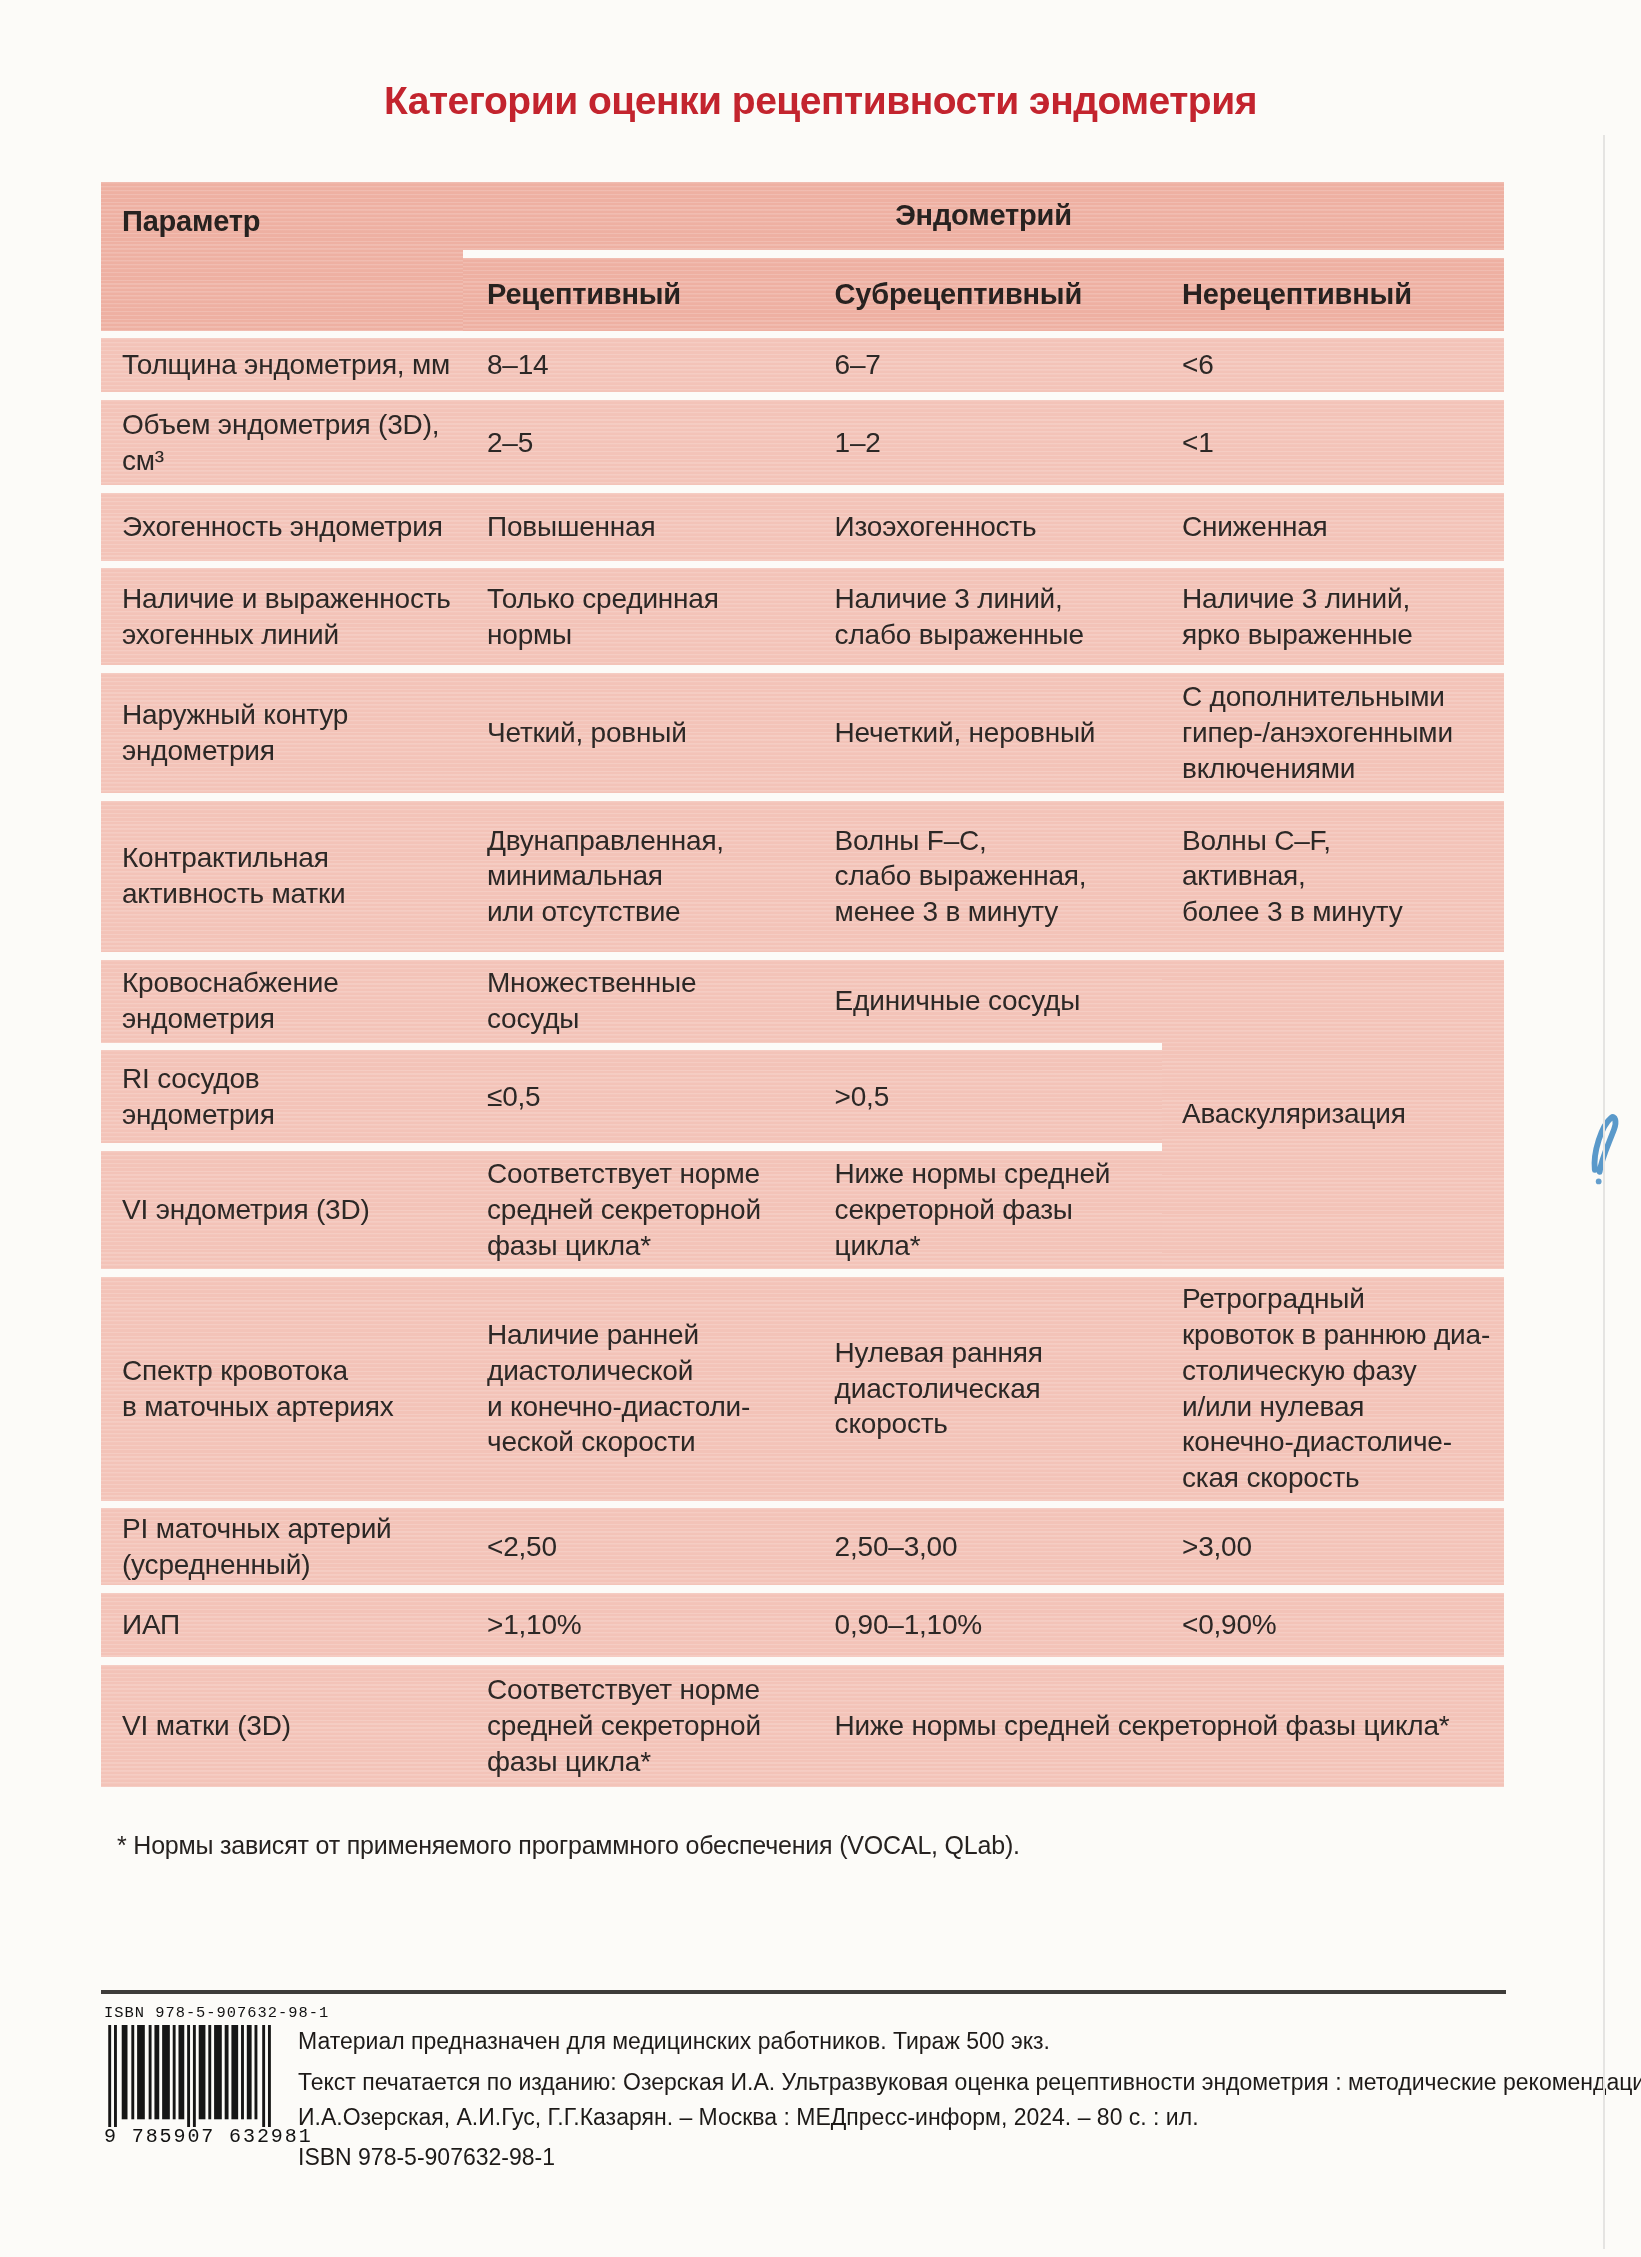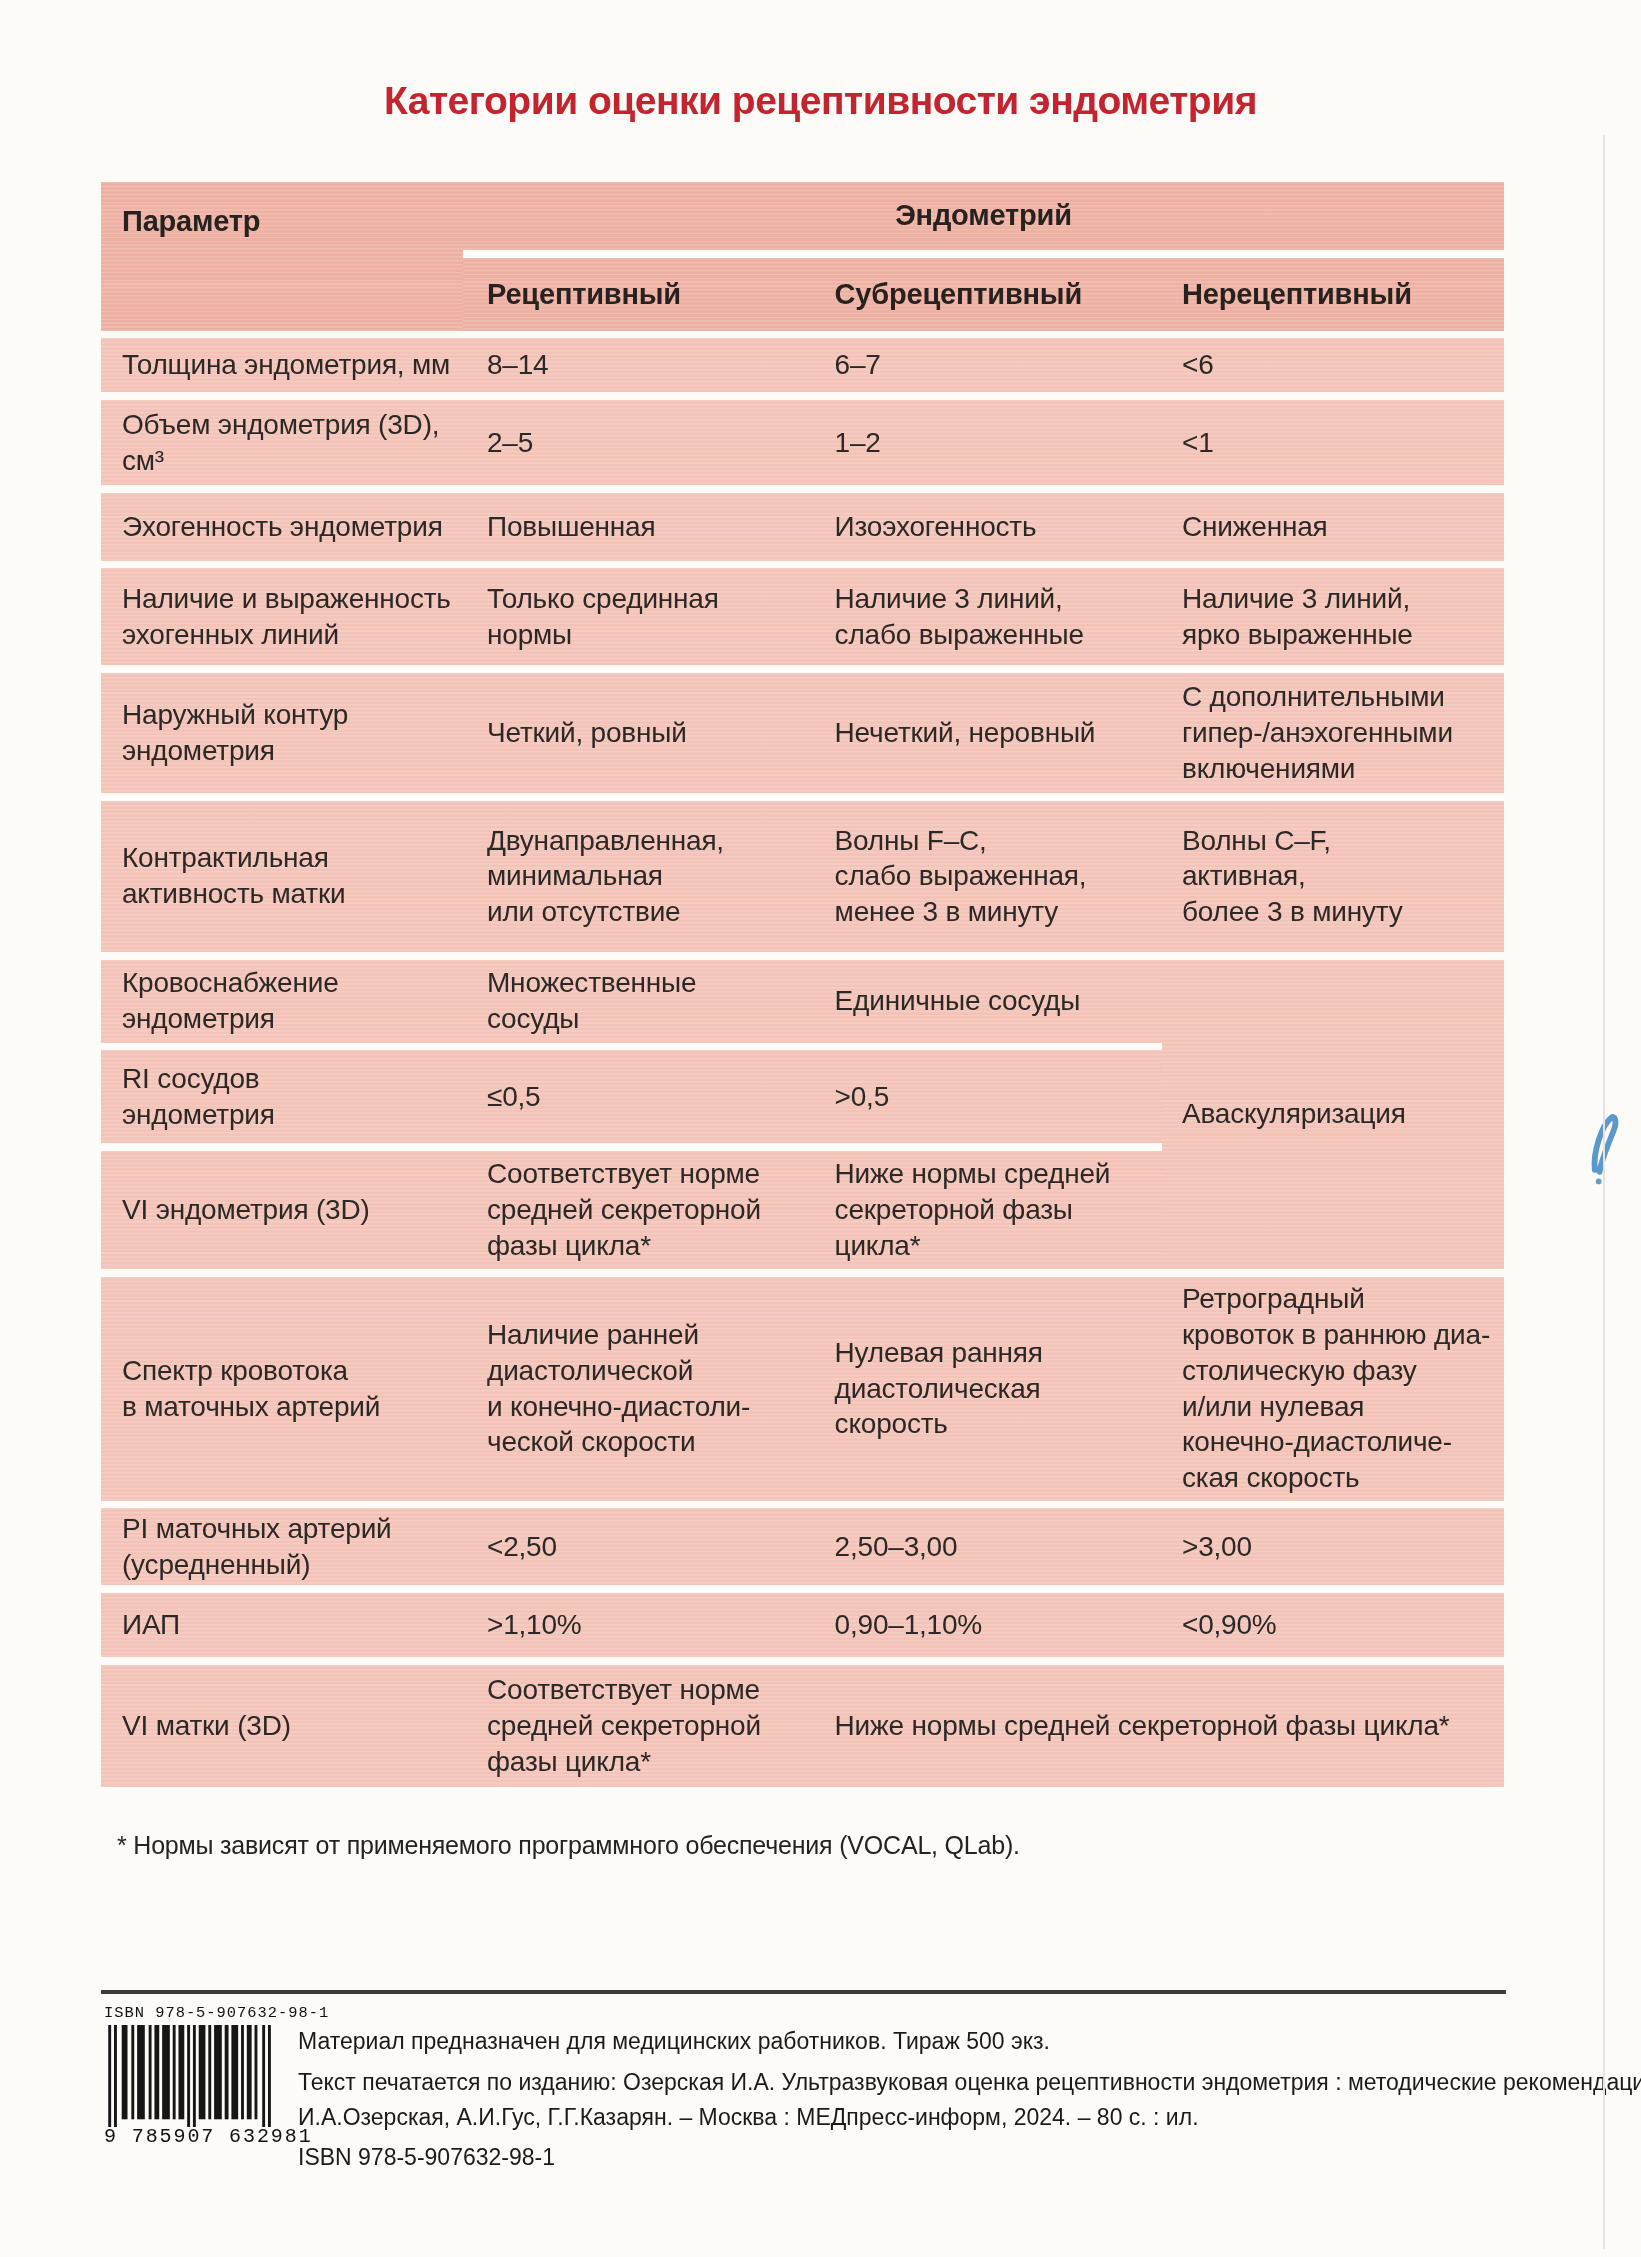--- a/index.html
+++ b/index.html
@@ -132,21 +132,21 @@
 
     <div class="cell c1">VI эндометрия (3D)</div>
     <div class="cell c2">Соответствует норме
 средней секреторной
 фазы цикла*</div>
     <div class="cell c3">Ниже нормы средней
 секреторной фазы
 цикла*</div>
 
     <div class="cell c1">Спектр кровотока
-в маточных артерий</div>
+в маточных артериях</div>
     <div class="cell c2">Наличие ранней
 диастолической
 и конечно-диастоли-
 ческой скорости</div>
     <div class="cell c3">Нулевая ранняя
 диастолическая
 скорость</div>
     <div class="cell c4">Ретроградный
 кровоток в раннюю диа-
 столическую фазу

